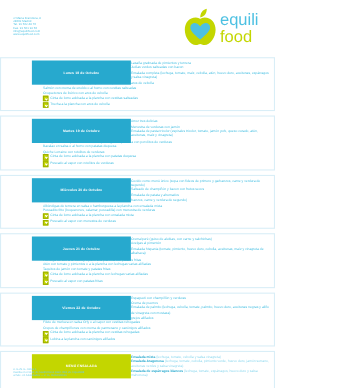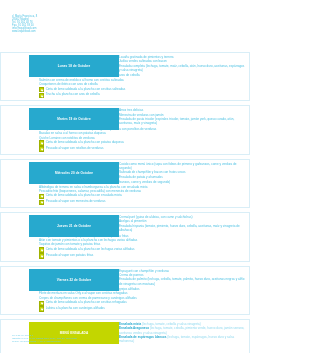--- a/index.html
+++ b/index.html
@@ -107,20 +107,34 @@
 
   <div class="address">
     <div>c/ María Francisca, 8</div>
     <div>28002 Madrid</div>
     <div>Tel. 91 562 48 76</div>
     <div>Fax. 91 561 93 50</div>
     <div>info@equilifood.com</div>
     <div>www.equilifood.com</div>
   </div>
 
+  <div class="logo">
+    <svg width="82" height="40" viewBox="0 0 82 40" xmlns="http://www.w3.org/2000/svg">
+
+      <g>
+        <path d="M16 11 C10 11 6 16 6 22 C6 29 11 36 16 36 C18 36 19 35 20 35 C21 35 22 36 24 36 C29 36 34 29 34 22 C34 16 30 11 24 11 C22 11 21 12 20 12 C19 12 18 11 16 11 Z" fill="#c3d600"></path>
+        <path d="M20 11 C20 7 22 4 26 3 C26 7 24 10 20 11 Z" fill="#c3d600"></path>
+
+        <path d="M20 31 C14 26 11 23 11 20 C11 17.5 13 16 15 16 C16.6 16 18.2 16.9 20 19 C21.8 16.9 23.4 16 25 16 C27 16 29 17.5 29 20 C29 23 26 26 20 31 Z" fill="#4cc0e2"></path>
+      </g>
+
+      <text x="38" y="18" font-family="Liberation Sans, sans-serif" font-size="15" fill="#4cc0e2">equili</text>
+      <text x="38" y="33" font-family="Liberation Sans, sans-serif" font-size="15" fill="#c3d600">food</text>
+    </svg>
+  </div>
 </div>
 
 <div class="menu" id="menu-root">
     <div class="day-block">
       <div class="inner">
         <div class="day-label">Lunes 18 de Octubre</div>
         <div class="dishes">
           <div class="dish wrap">Lasaña gratinada de pimientos y ternera</div>
           <div class="dish wrap">Judías verdes salteadas con bacon</div>
           <div class="dish wrap">Ensalada completa (lechuga, tomate, maíz, cebolla, atún, huevo duro, aceitunas, espárragos y salsa vinagreta)</div>

